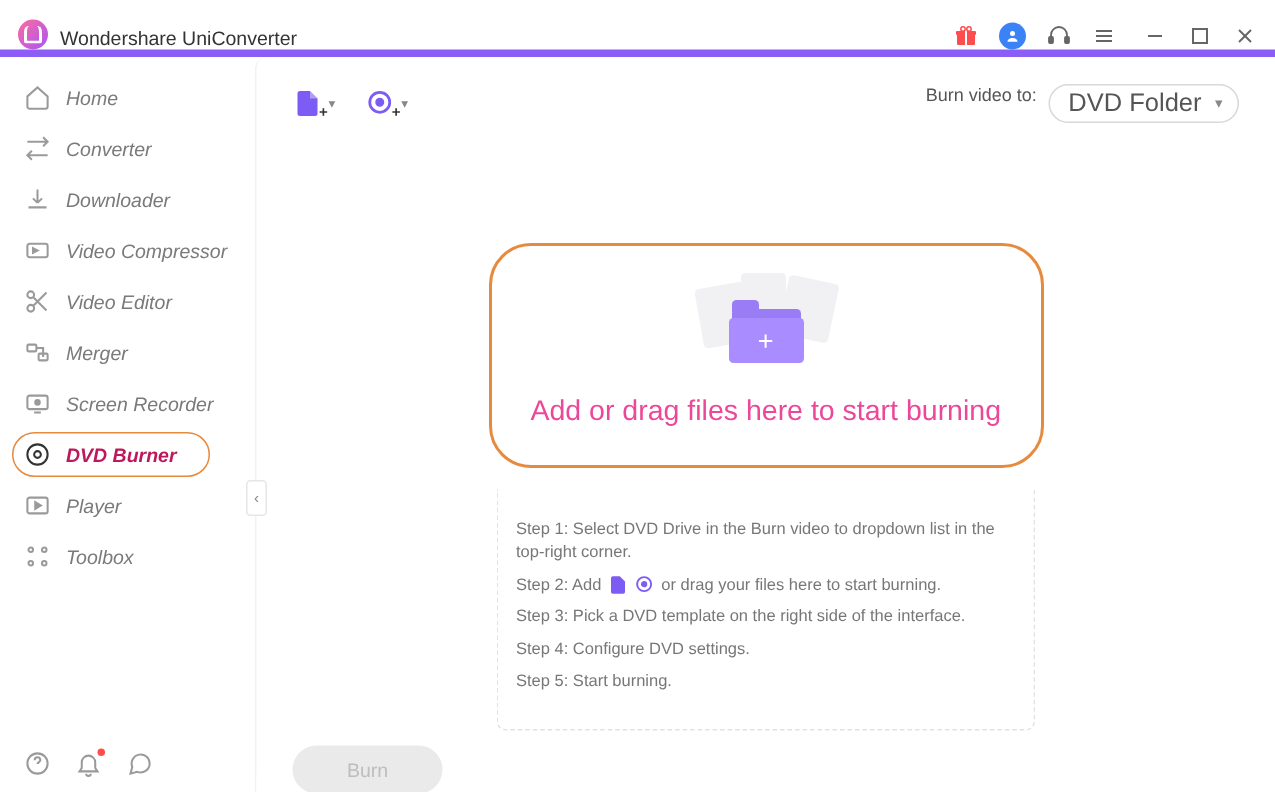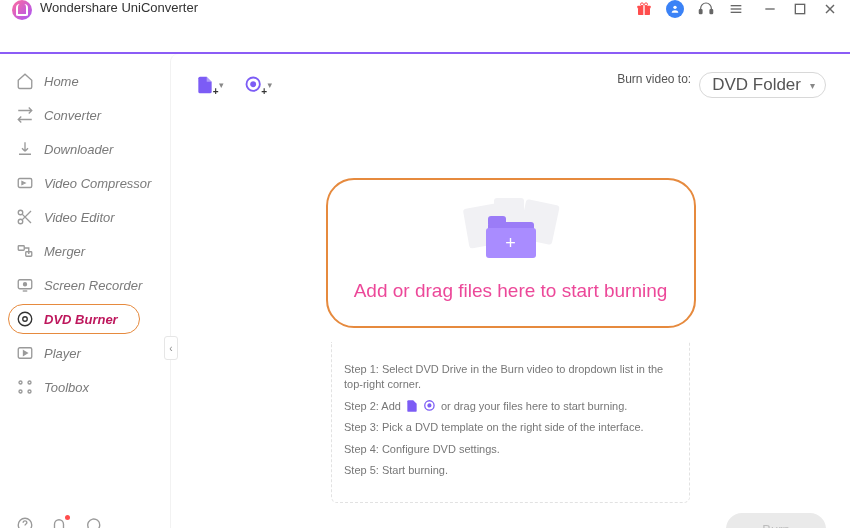--- a/index.html
+++ b/index.html
@@ -1,17 +1,17 @@
 <!DOCTYPE html>
 <html><head>
 <meta charset="utf-8">
 <style>
 * { margin: 0; padding: 0; box-sizing: border-box; font-family: -apple-system, BlinkMacSystemFont, "Segoe UI", sans-serif; }
 body { width: 850px; height: 528px; background: #fff; overflow: hidden; position: relative; }
-.titlebar { height: 54px; display: flex; align-items: flex-start; padding: 0 12px; border-bottom: 2px solid #8b5cf6; }
+.titlebar { height: 38px; display: flex; align-items: flex-end; padding: 0 12px; border-bottom: 5px solid #8b5cf6; }
 .logo { width: 20px; height: 20px; border-radius: 50%; background: linear-gradient(135deg,#ff6b9d,#a855f7); margin-right: 8px; position: relative; }
 .logo::after { content: ""; position: absolute; top: 4px; left: 4px; width: 8px; height: 10px; border: 2px solid #fff; border-radius: 4px 4px 2px 2px; border-top: none; }
 .app-title { font-size: 13px; color: #333; }
 .titlebar-right { margin-left: auto; display: flex; align-items: center; gap: 14px; }
 .titlebar-icon { width: 16px; height: 16px; display: flex; align-items: center; justify-content: center; color: #666; cursor: pointer; }
 .gift { color: #ff4d4d; }
 .user-badge { width: 18px; height: 18px; border-radius: 50%; background: #3b82f6; color: #fff; display: flex; align-items: center; justify-content: center; }
 .user-badge svg { width: 10px; height: 10px; }
 .win-controls { display: flex; gap: 14px; margin-left: 4px; }
 .container { display: flex; height: calc(100% - 38px); }
@@ -44,21 +44,21 @@
 .p3 { width: 30px; height: 36px; top: -6px; left: 28px; }
 .folder { position: absolute; left: 22px; top: 18px; width: 46px; height: 34px; background: #9b7cf7; border-radius: 3px 3px 4px 4px; }
 .folder::before { content: ""; position: absolute; top: -6px; left: 0; width: 18px; height: 8px; background: #9b7cf7; border-radius: 3px 3px 0 0; }
 .folder-front { position: absolute; left: 20px; top: 24px; width: 50px; height: 30px; background: #a98cff; border-radius: 3px; display: flex; align-items: center; justify-content: center; }
 .plus { color: #fff; font-size: 18px; font-weight: 300; }
 .drop-text { font-size: 19px; color: #ec4899; text-align: center; }
 .steps { width: 359px; margin-top: 14px; border: 1px dashed #e2e2e2; border-top: none; border-radius: 0 0 6px 6px; padding: 14px 12px 18px; font-size: 11px; color: #777; }
 .step { margin: 6px 0; display: flex; align-items: center; gap: 4px; flex-wrap: wrap; line-height: 1.4; }
 .step-icon { width: 14px; height: 14px; color: #7c5cf5; display: inline-flex; }
 .step-icon svg { width: 14px; height: 14px; }
-.footer { display: flex; justify-content: flex-end; padding: 10px 4px 0; }
+.footer { display: flex; padding: 10px 4px 0; }
 .burn-btn { width: 100px; height: 32px; border-radius: 16px; background: #eaeaea; color: #bdbdbd; border: none; font-size: 13px; cursor: not-allowed; }
 </style>
 </head>
 <body>
 
 <div class="titlebar">
   <div class="logo"></div>
   <div class="app-title">Wondershare UniConverter</div>
   <div class="titlebar-right">
     <span class="titlebar-icon gift">

